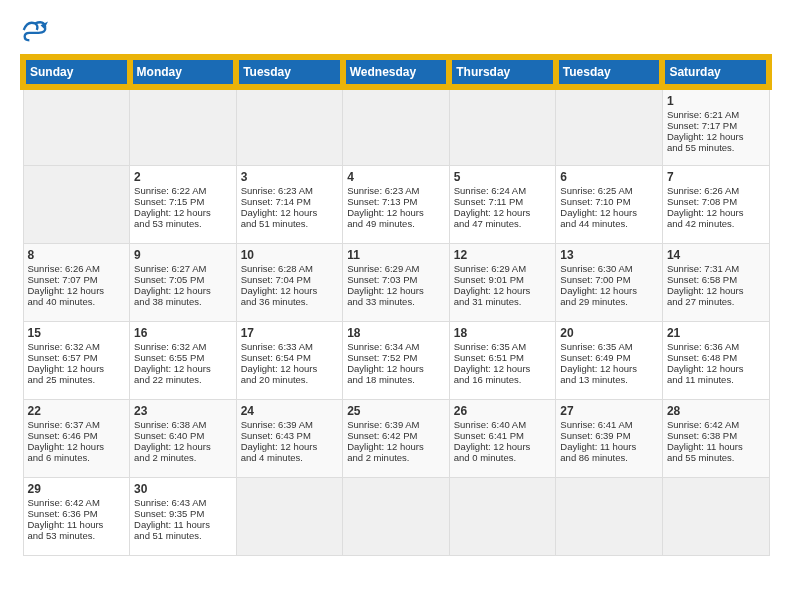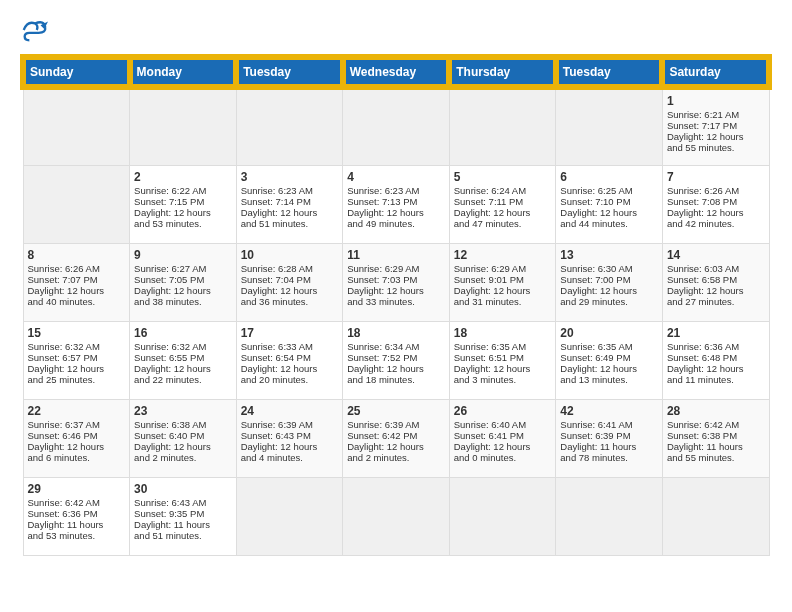--- a/index.html
+++ b/index.html
@@ -214,21 +214,21 @@
           </td>
           <td>
             <span class="day-num">13</span>
             <div>Sunrise: 6:30 AM</div>
             <div>Sunset: 7:00 PM</div>
             <div>Daylight: 12 hours</div>
             <div>and 29 minutes.</div>
           </td>
           <td>
             <span class="day-num">14</span>
-            <div>Sunrise: 6:03 AM</div>
+            <div>Sunrise: 7:31 AM</div>
             <div>Sunset: 6:58 PM</div>
             <div>Daylight: 12 hours</div>
             <div>and 27 minutes.</div>
           </td>
         </tr>
         <tr>
           <td>
             <span class="day-num">15</span>
             <div>Sunrise: 6:32 AM</div>
             <div>Sunset: 6:57 PM</div>
@@ -254,21 +254,21 @@
             <div>Sunrise: 6:34 AM</div>
             <div>Sunset: 7:52 PM</div>
             <div>Daylight: 12 hours</div>
             <div>and 18 minutes.</div>
           </td>
           <td>
             <span class="day-num">18</span>
             <div>Sunrise: 6:35 AM</div>
             <div>Sunset: 6:51 PM</div>
             <div>Daylight: 12 hours</div>
-            <div>and 3 minutes.</div>
+            <div>and 16 minutes.</div>
           </td>
           <td>
             <span class="day-num">20</span>
             <div>Sunrise: 6:35 AM</div>
             <div>Sunset: 6:49 PM</div>
             <div>Daylight: 12 hours</div>
             <div>and 13 minutes.</div>
           </td>
           <td>
             <span class="day-num">21</span>
@@ -308,25 +308,25 @@
             <div>and 2 minutes.</div>
           </td>
           <td>
             <span class="day-num">26</span>
             <div>Sunrise: 6:40 AM</div>
             <div>Sunset: 6:41 PM</div>
             <div>Daylight: 12 hours</div>
             <div>and 0 minutes.</div>
           </td>
           <td>
-            <span class="day-num">42</span>
+            <span class="day-num">27</span>
             <div>Sunrise: 6:41 AM</div>
             <div>Sunset: 6:39 PM</div>
             <div>Daylight: 11 hours</div>
-            <div>and 78 minutes.</div>
+            <div>and 86 minutes.</div>
           </td>
           <td>
             <span class="day-num">28</span>
             <div>Sunrise: 6:42 AM</div>
             <div>Sunset: 6:38 PM</div>
             <div>Daylight: 11 hours</div>
             <div>and 55 minutes.</div>
           </td>
         </tr>
         <tr>

